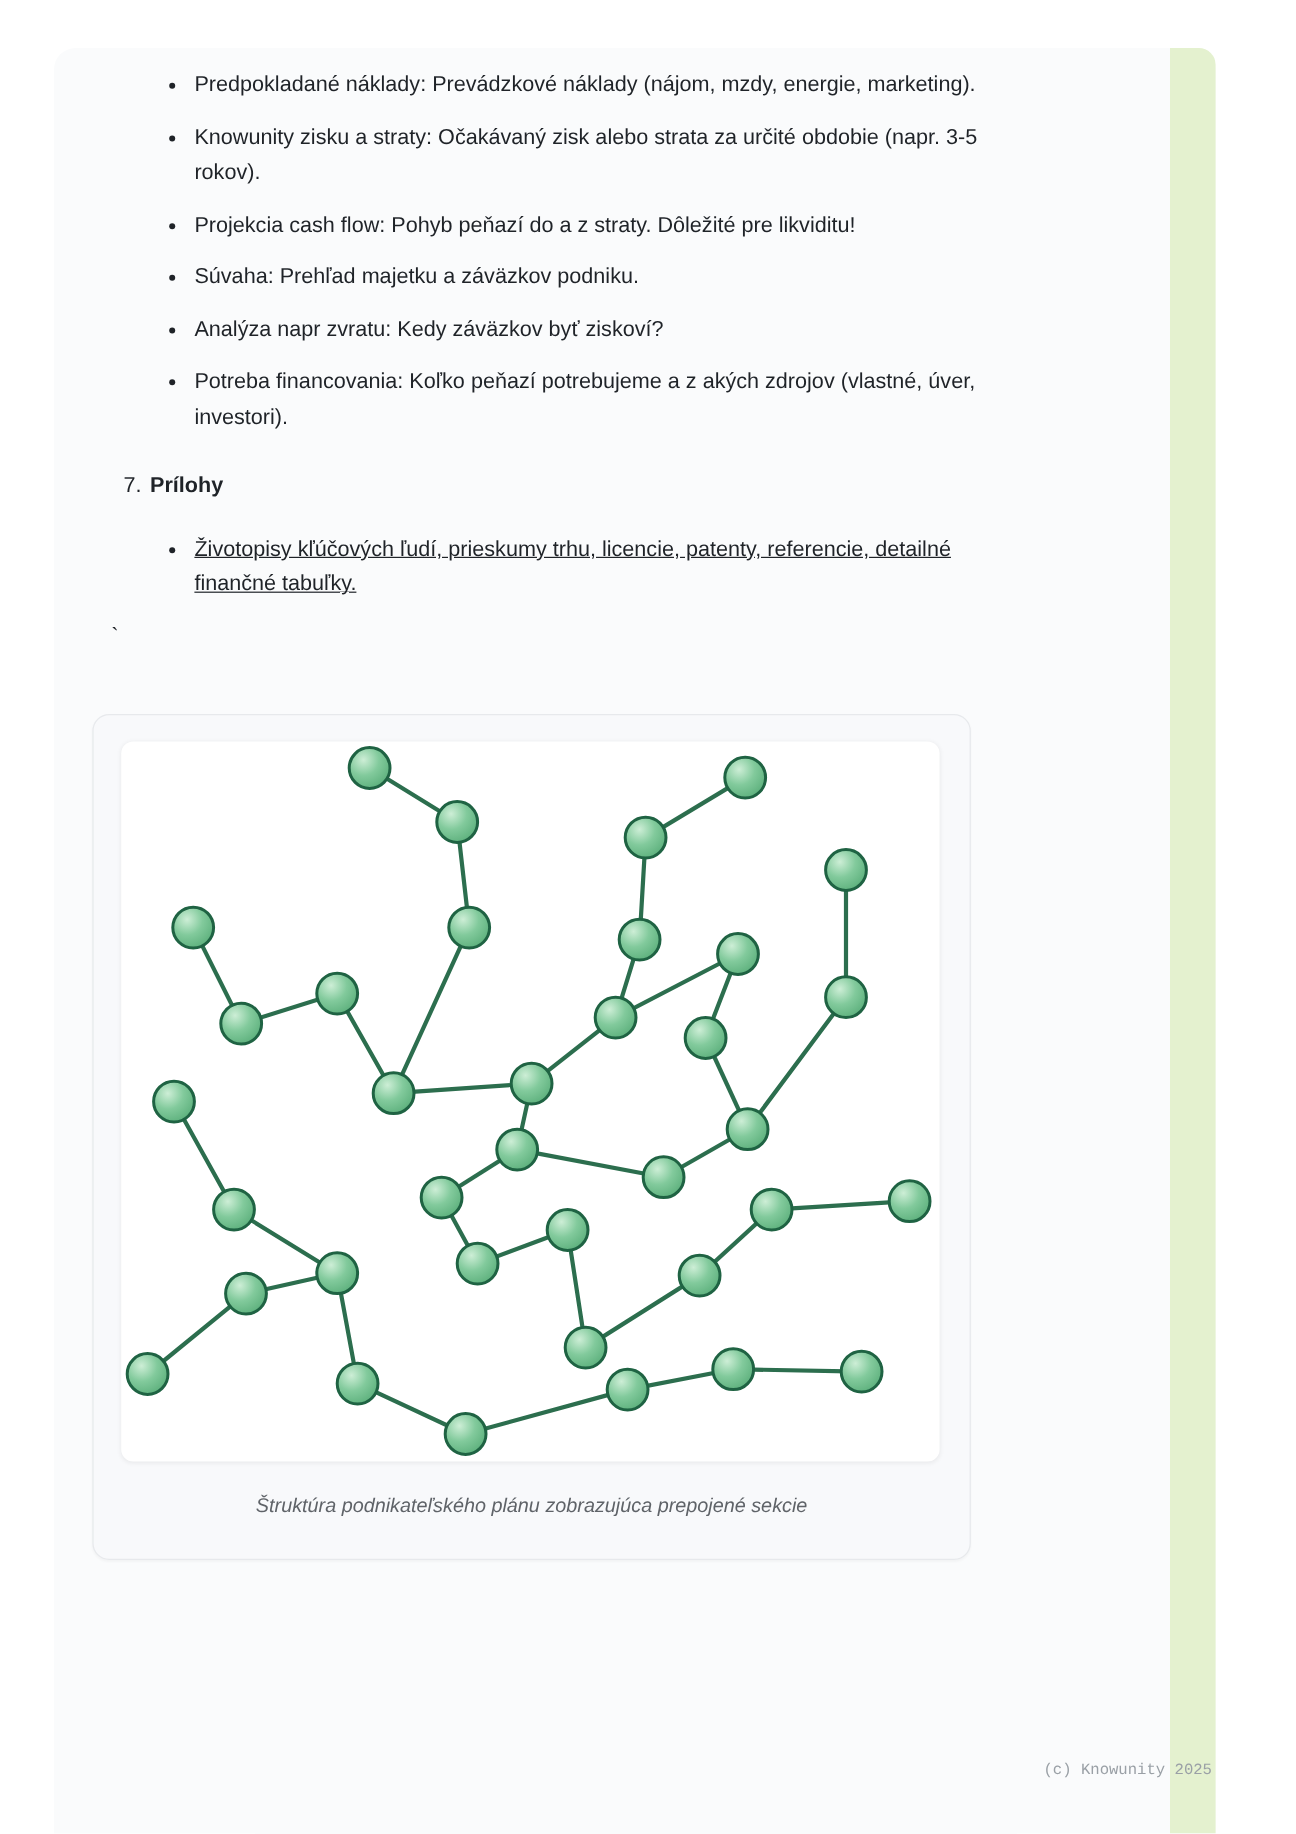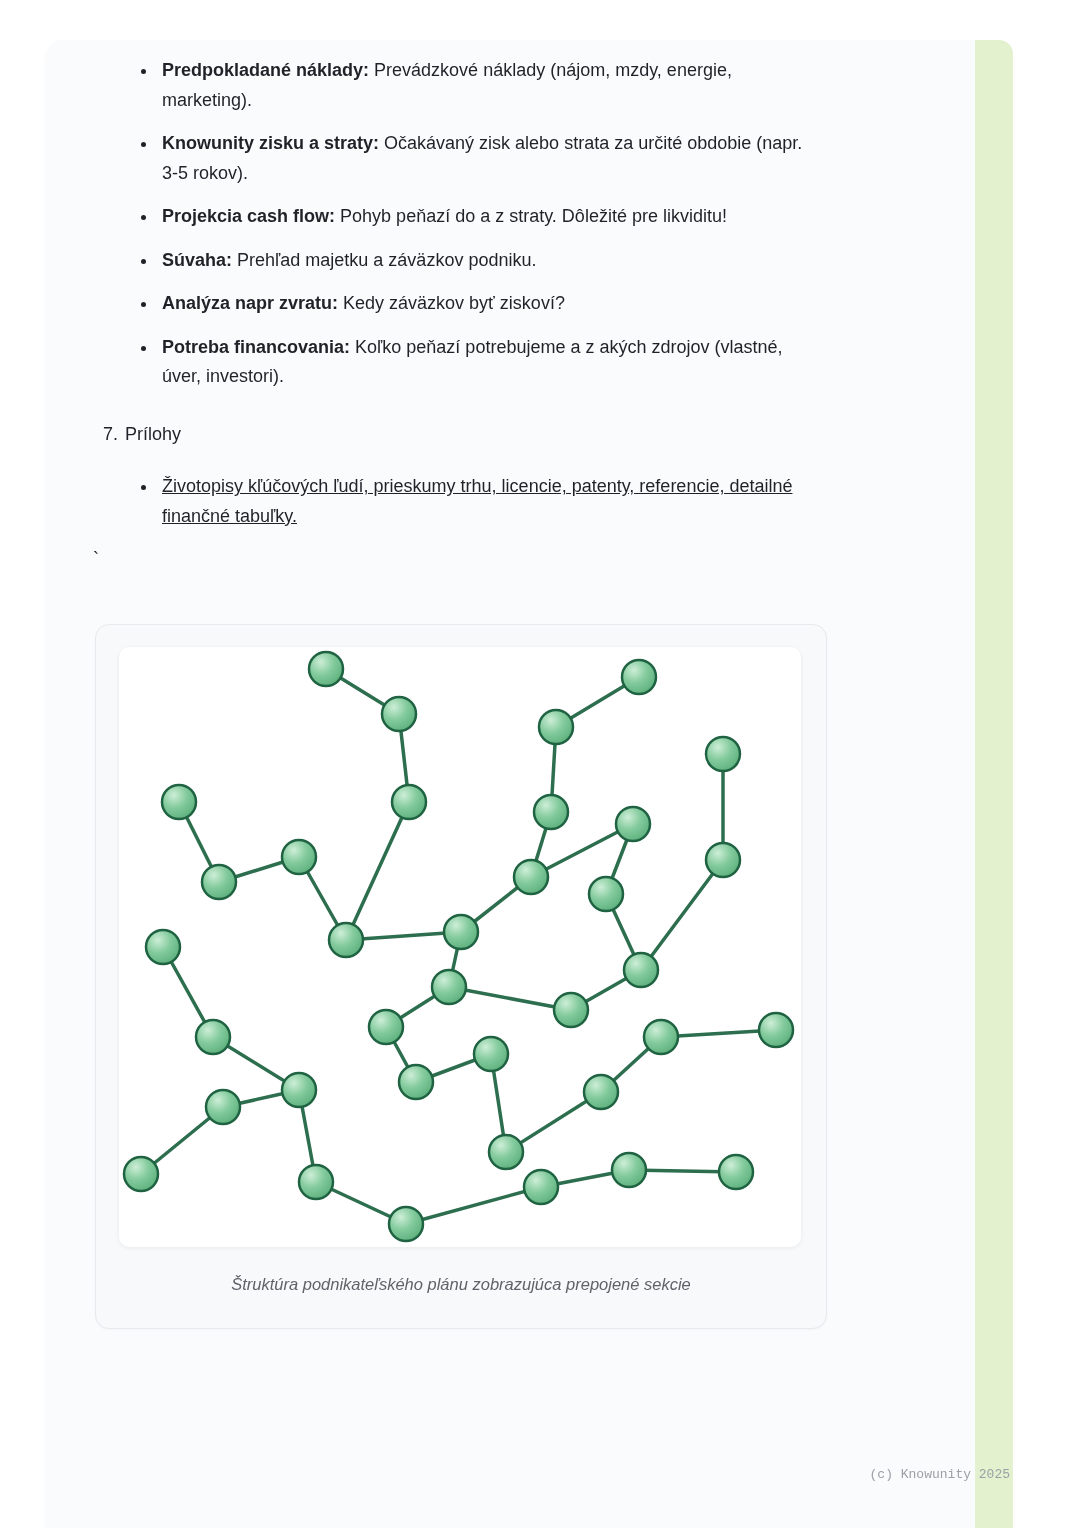--- a/index.html
+++ b/index.html
@@ -44,37 +44,37 @@
     margin: 16px 0 0 0;
     padding-left: 113px;
   }
   ul.bullets li {
     font-size: 18px;
     line-height: 1.64;
     margin-bottom: 14px;
     max-width: 655px;
     padding-left: 4px;
   }
-  ul.bullets li strong { font-weight: bold; }
+  ul.bullets li strong { font-weight: normal; }
   ul.bullets.sub { margin-top: 24px; text-decoration: underline; }
   .heading {
     margin: 28px 0 0 58px;
     font-size: 18px;
     line-height: 1.6;
   }
   .heading .num { margin-right: 7px; }
-  .heading strong { font-weight: normal; }
+  .heading strong { font-weight: bold; }
   .stray-char {
     margin: 14px 0 0 48px;
     font-size: 18px;
     line-height: 1.6;
     color: #1f2328;
   }
   figure.figure-card {
-    margin: 50px 0 0 50px;
+    margin: 50px 0 0 32px;
     width: 684px;
     background: #f8f9fb;
     border: 1px solid #e7e9ec;
     border-radius: 14px;
     padding: 22px 23px 0 23px;
     box-shadow: 0 1px 2px rgba(0,0,0,0.03);
   }
   .figure-image {
     width: 682px;
     height: 600px;

